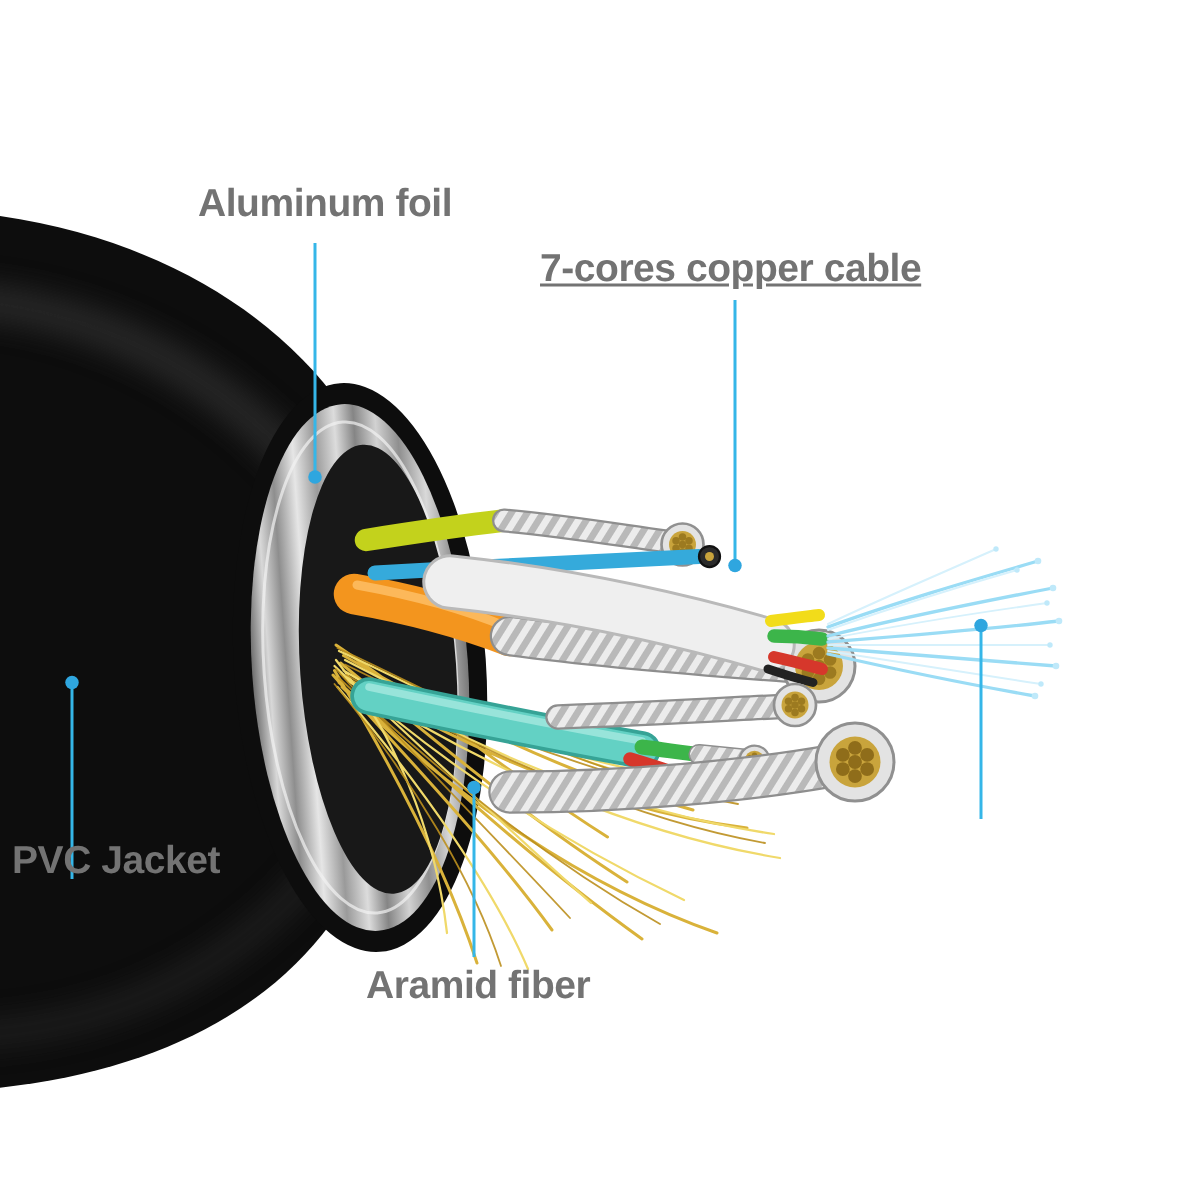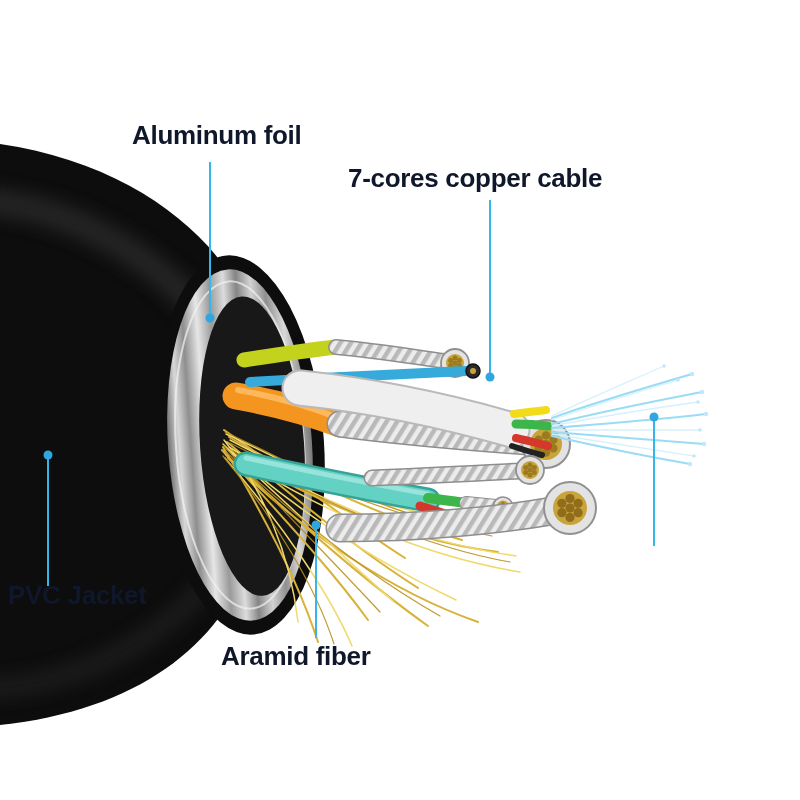--- a/index.html
+++ b/index.html
@@ -1,19 +1,19 @@
 <!DOCTYPE html>
 <html><head>
 <meta charset="utf-8">
 <style>
   html,body{margin:0;padding:0;background:#ffffff;}
   .stage{position:relative;width:800px;height:800px;background:#fff;overflow:hidden;
          font-family:"Liberation Sans",sans-serif;}
   .stage svg{position:absolute;left:0;top:0;}
-  .label{position:absolute;font-weight:700;color:#0f172a;font-size:26px;
+  .label{position:absolute;font-weight:700;color:#737373;font-size:26px;
          letter-spacing:-0.3px;white-space:nowrap;z-index:5;}
 </style>
 </head>
 <body>
 
 <div class="stage">
 
 <svg width="800" height="800" viewBox="0 0 800 800">
   <defs>
     <linearGradient id="foilGrad" x1="0" y1="0" x2="1" y2="0">
@@ -200,17 +200,17 @@
   <g fill="#2fa6df" stroke="none">
     <circle cx="210" cy="318" r="4.5"></circle>
     <circle cx="490" cy="377" r="4.5"></circle>
     <circle cx="48" cy="455" r="4.5"></circle>
     <circle cx="316" cy="525" r="4.5"></circle>
     <circle cx="654" cy="417" r="4.5"></circle>
   </g>
 </svg>
 
 <div class="label" style="left:132px;top:120px;">Aluminum foil</div>
-<div class="label" style="left:348px;top:163px;">7-cores copper cable</div>
-<div class="label" style="left:8px;top:580px;">PVC Jacket</div>
-<div class="label" style="left:221px;top:641px;">Aramid fiber</div>
+<div class="label" style="left:360px;top:163px;text-decoration:underline;">7-cores copper cable</div>
+<div class="label" style="left:8px;top:558px;">PVC Jacket</div>
+<div class="label" style="left:244px;top:641px;">Aramid fiber</div>
 
 </div>
 
 </body></html>

